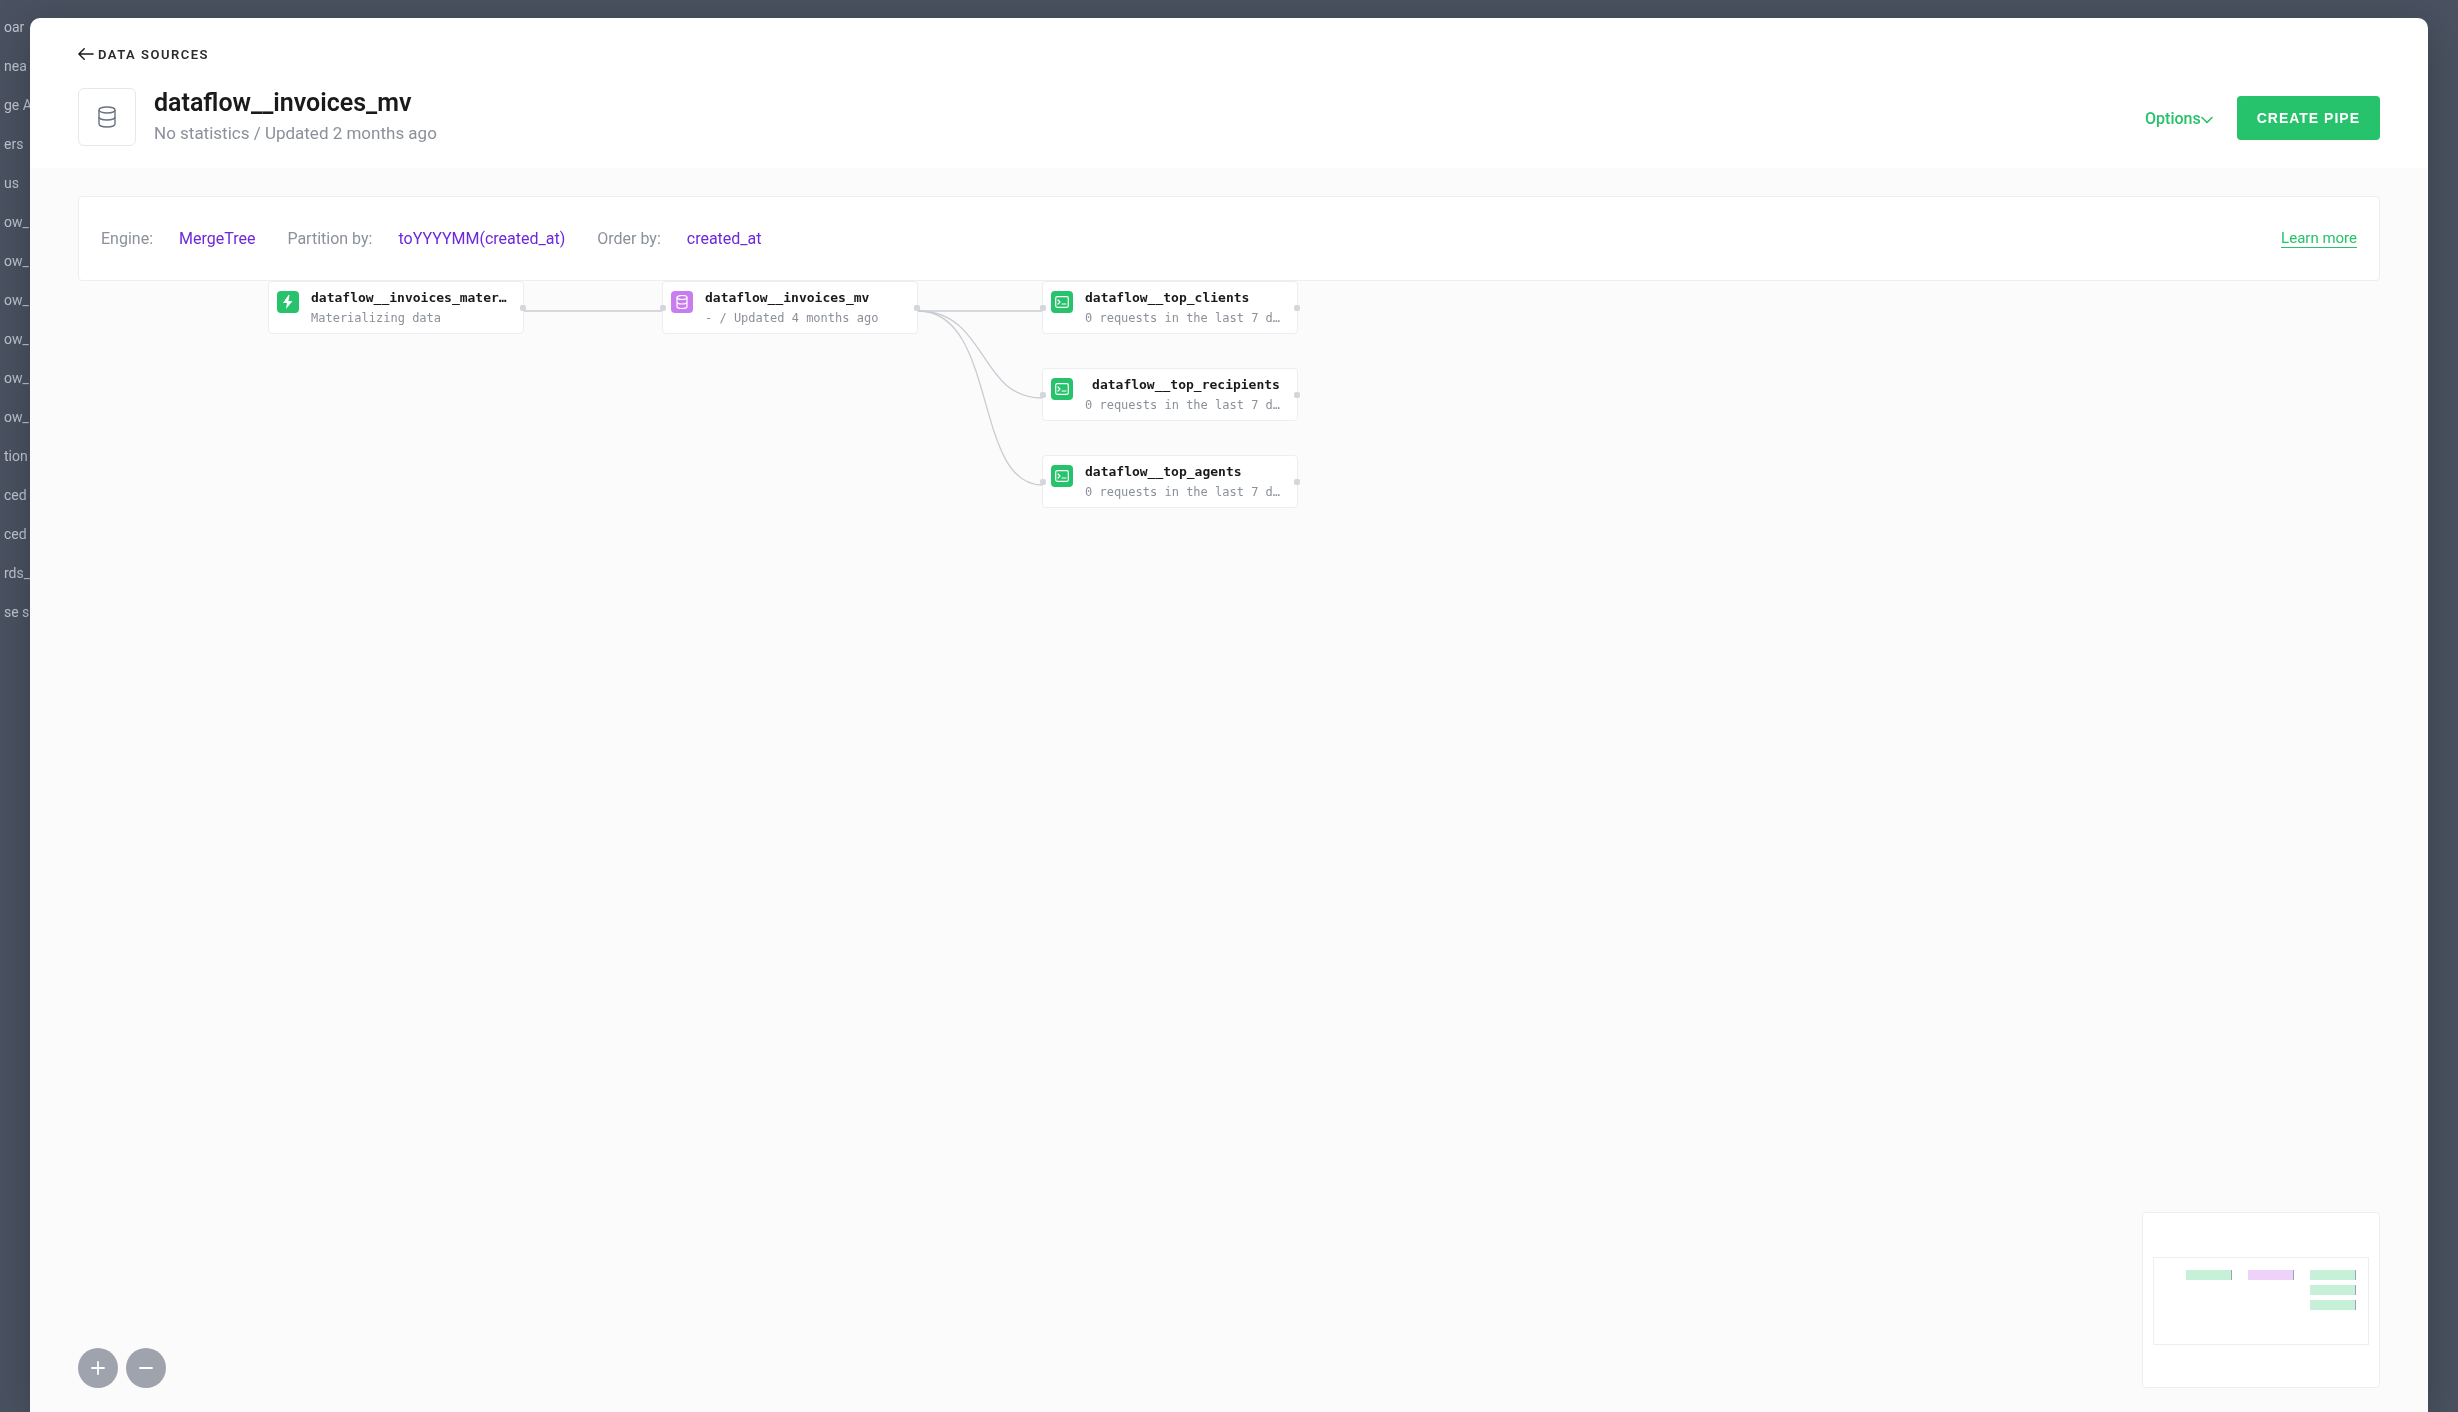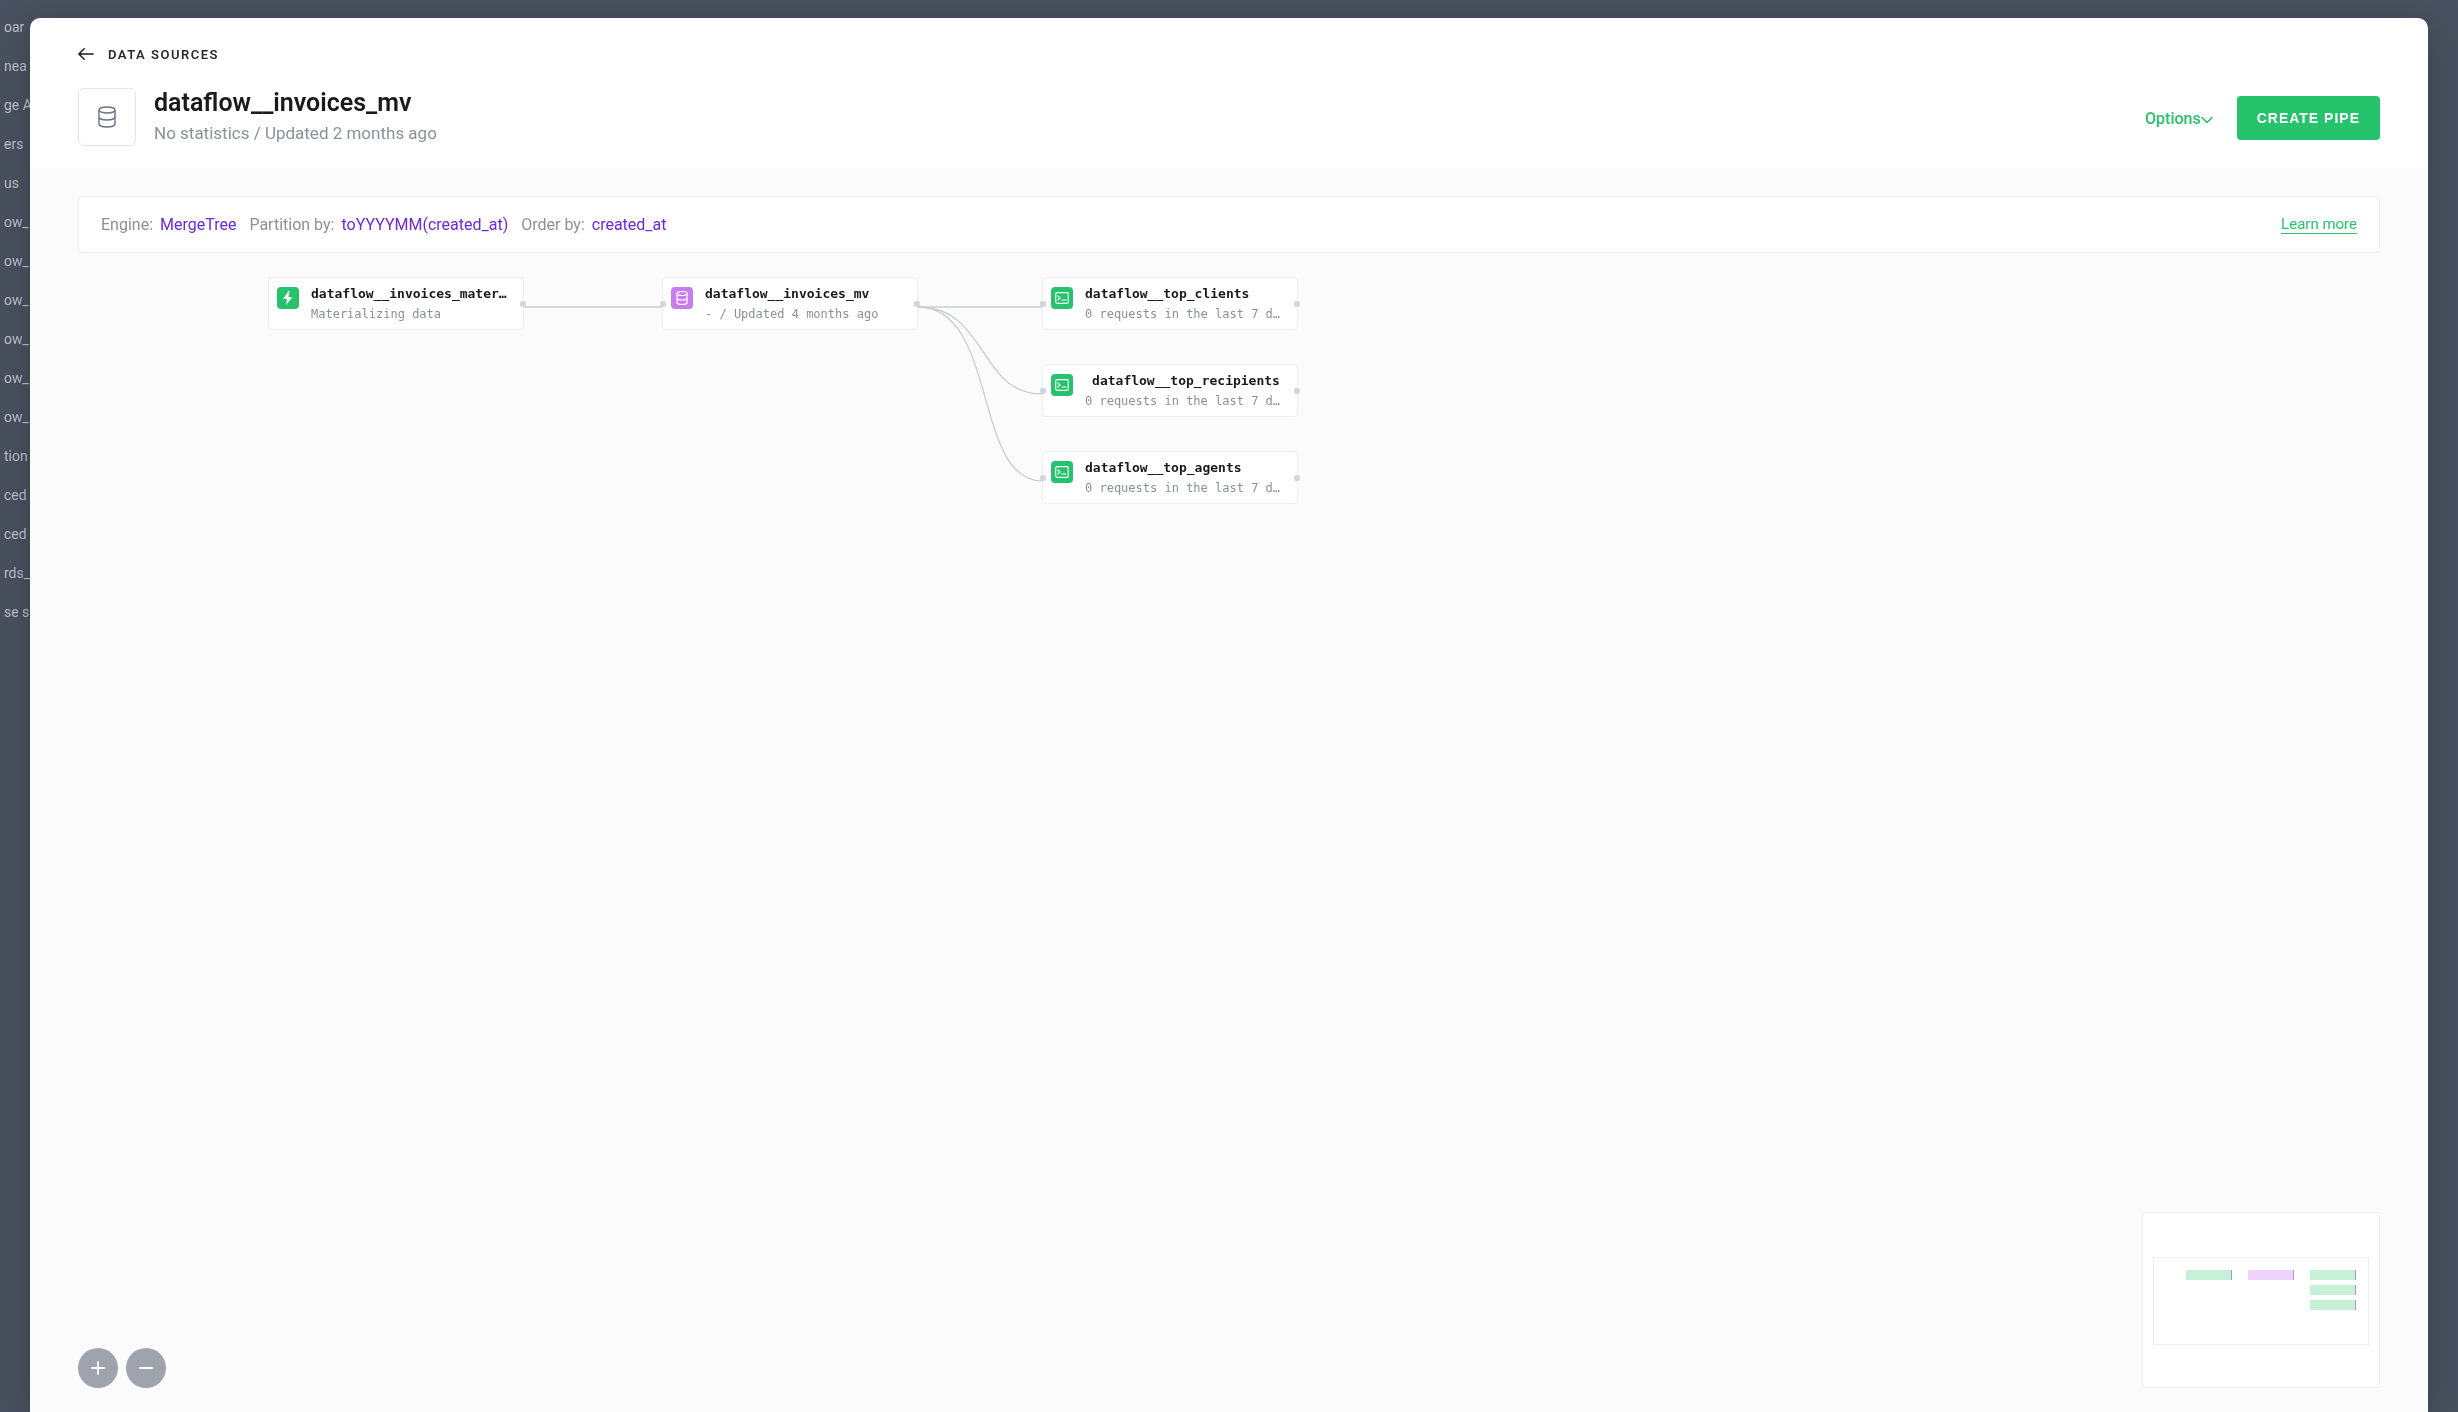--- a/index.html
+++ b/index.html
@@ -40,21 +40,21 @@
     flex-direction: column;
   }
 
   .header {
     padding: 28px 48px 0 48px;
   }
 
   .breadcrumb {
     display: flex;
     align-items: center;
-    gap: 14px;
+    gap: 4px;
     margin-bottom: 26px;
   }
   .back-arrow {
     width: 16px; height: 16px;
     display: flex; align-items: center; justify-content: center;
   }
   .breadcrumb-label {
     font-size: 13px;
     letter-spacing: 1.5px;
     font-weight: 600;
@@ -133,26 +133,25 @@
     background: #fbfbfc;
     padding: 28px 48px;
     position: relative;
     overflow: hidden;
   }
 
   .info-bar {
     background: #fff;
     border: 1px solid #eceef1;
     border-radius: 4px;
-    padding: 18px 22px;
+    padding: 32px 22px;
     display: flex;
     align-items: center;
-    gap: 7px;
+    gap: 26px;
     font-size: 16px;
-    margin-bottom: 24px;
   }
   .info-bar .k { color: #8b919a; }
   .info-bar .v { color: #6d28d9; margin-right: 6px; }
   .info-bar .spacer { flex: 1; }
   .learn-more {
     color: #27c26c;
     border-bottom: 1px solid #27c26c;
     cursor: pointer;
     font-size: 15px;
   }

